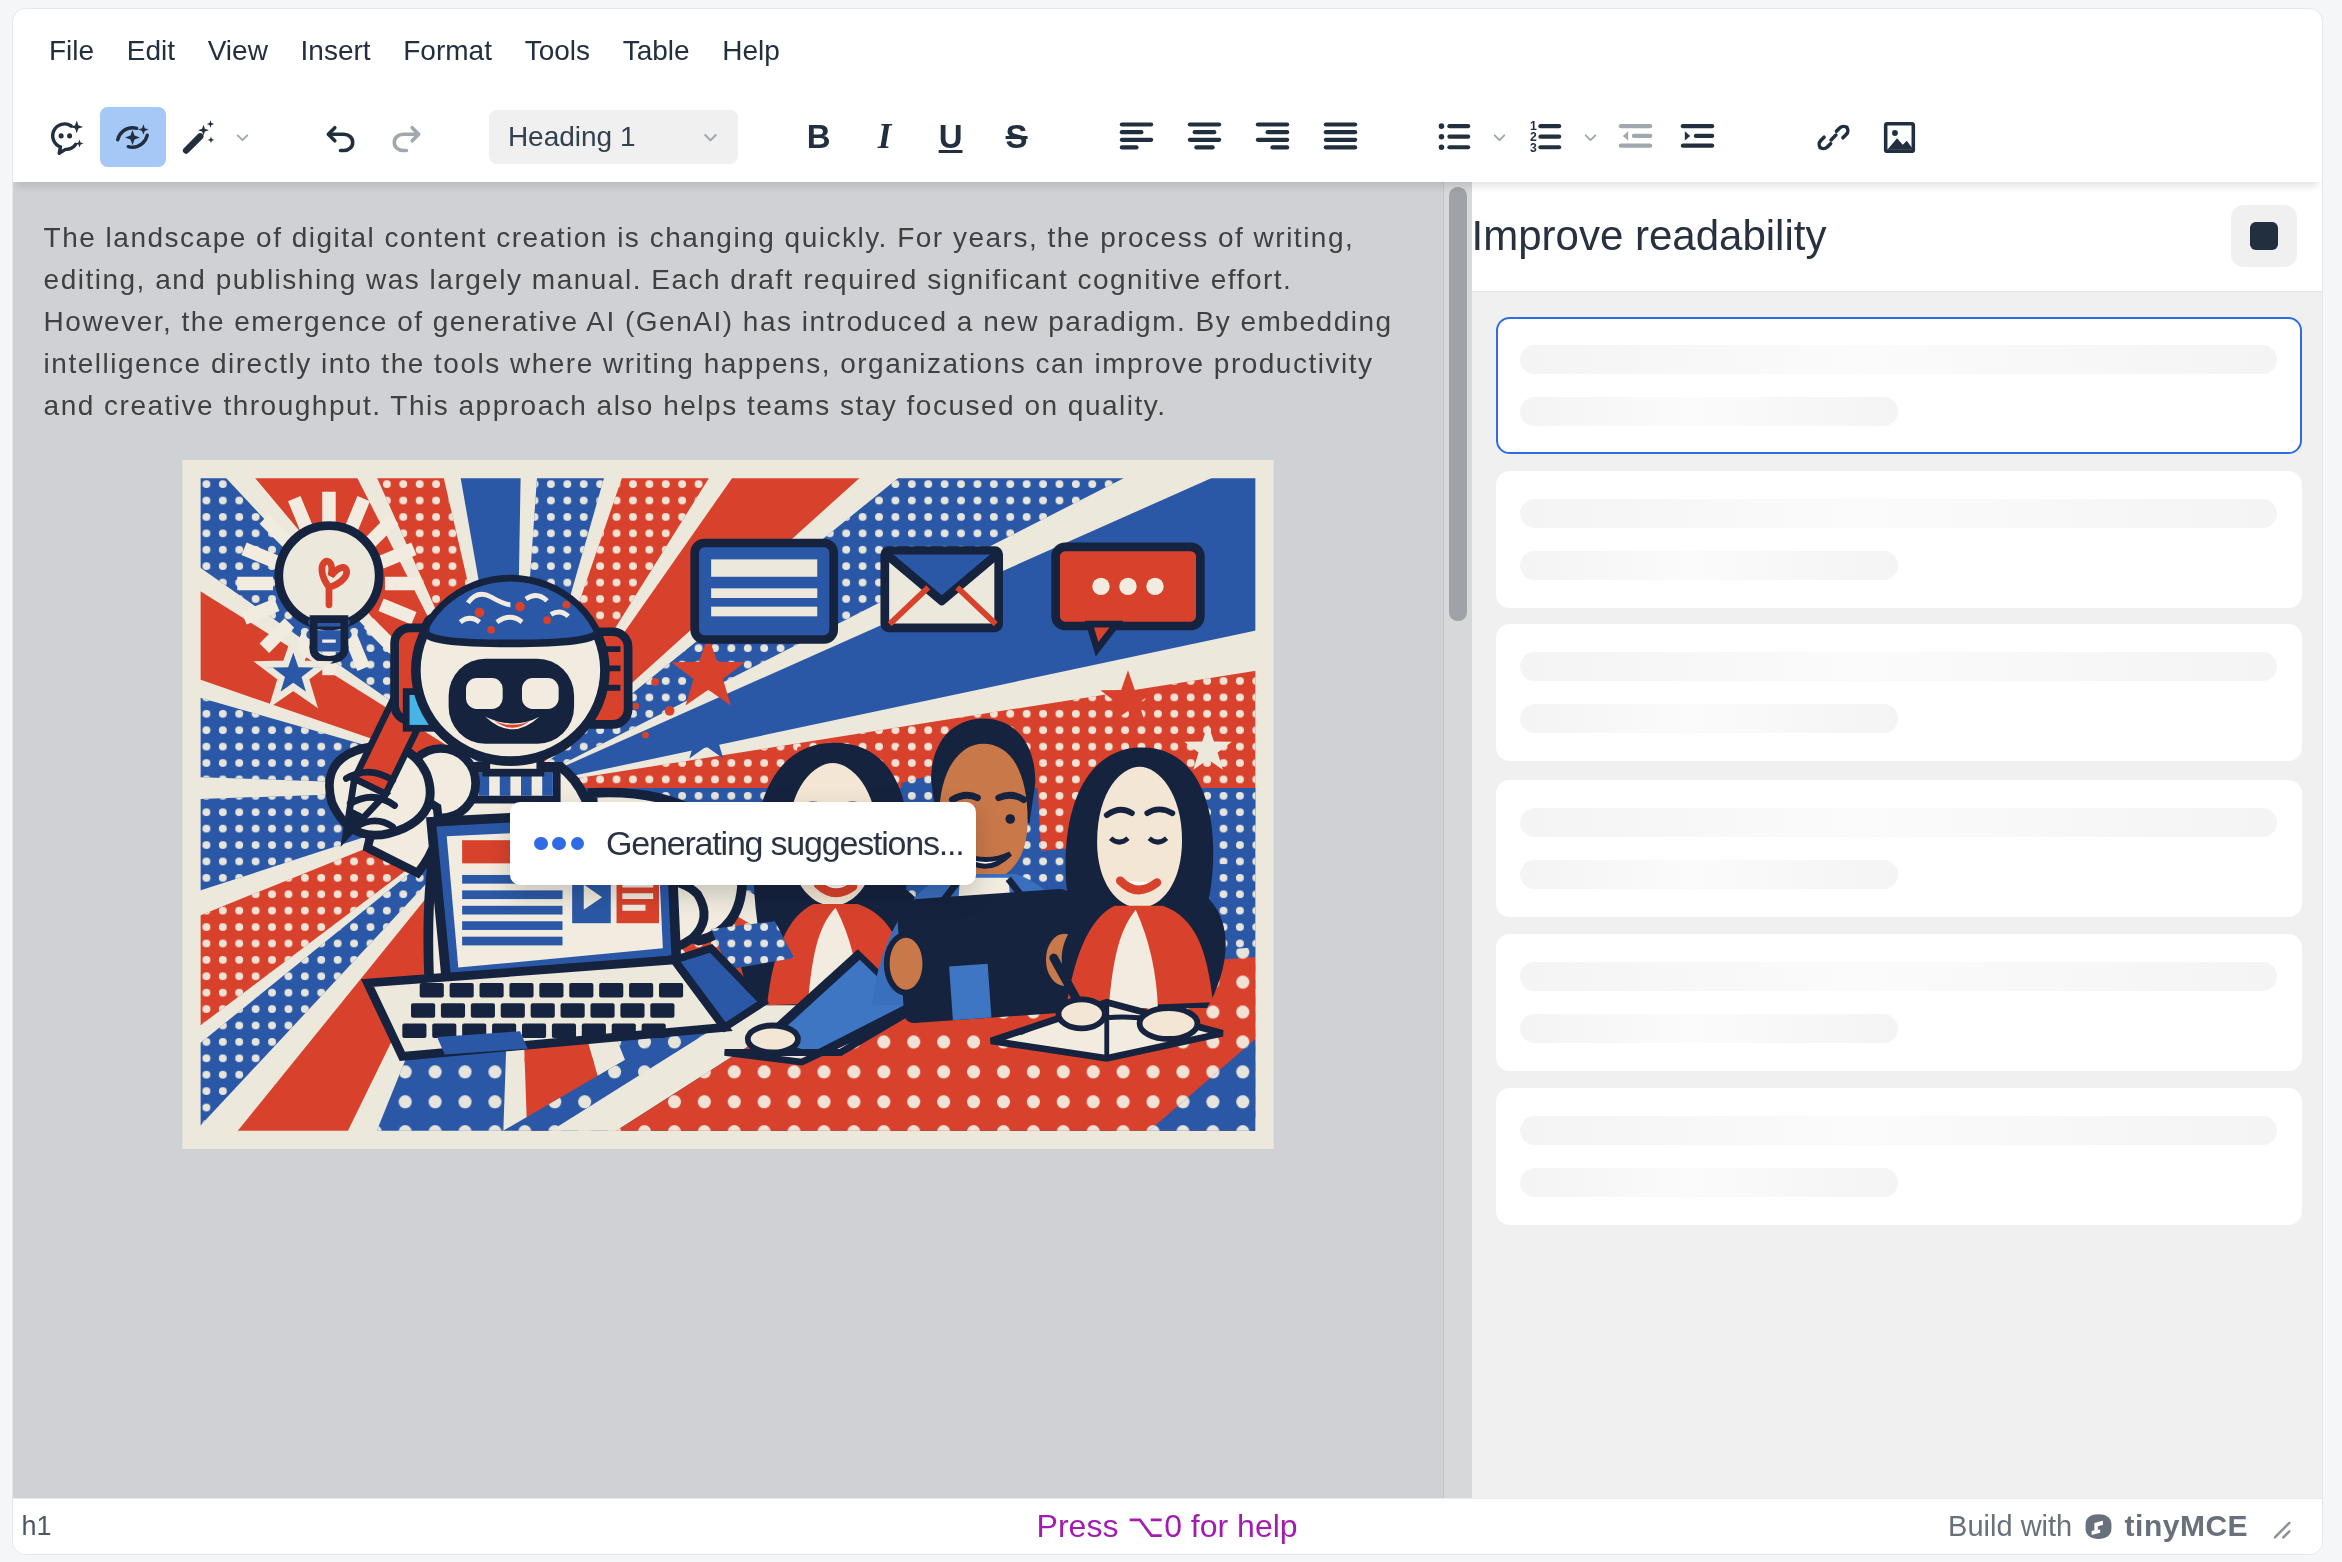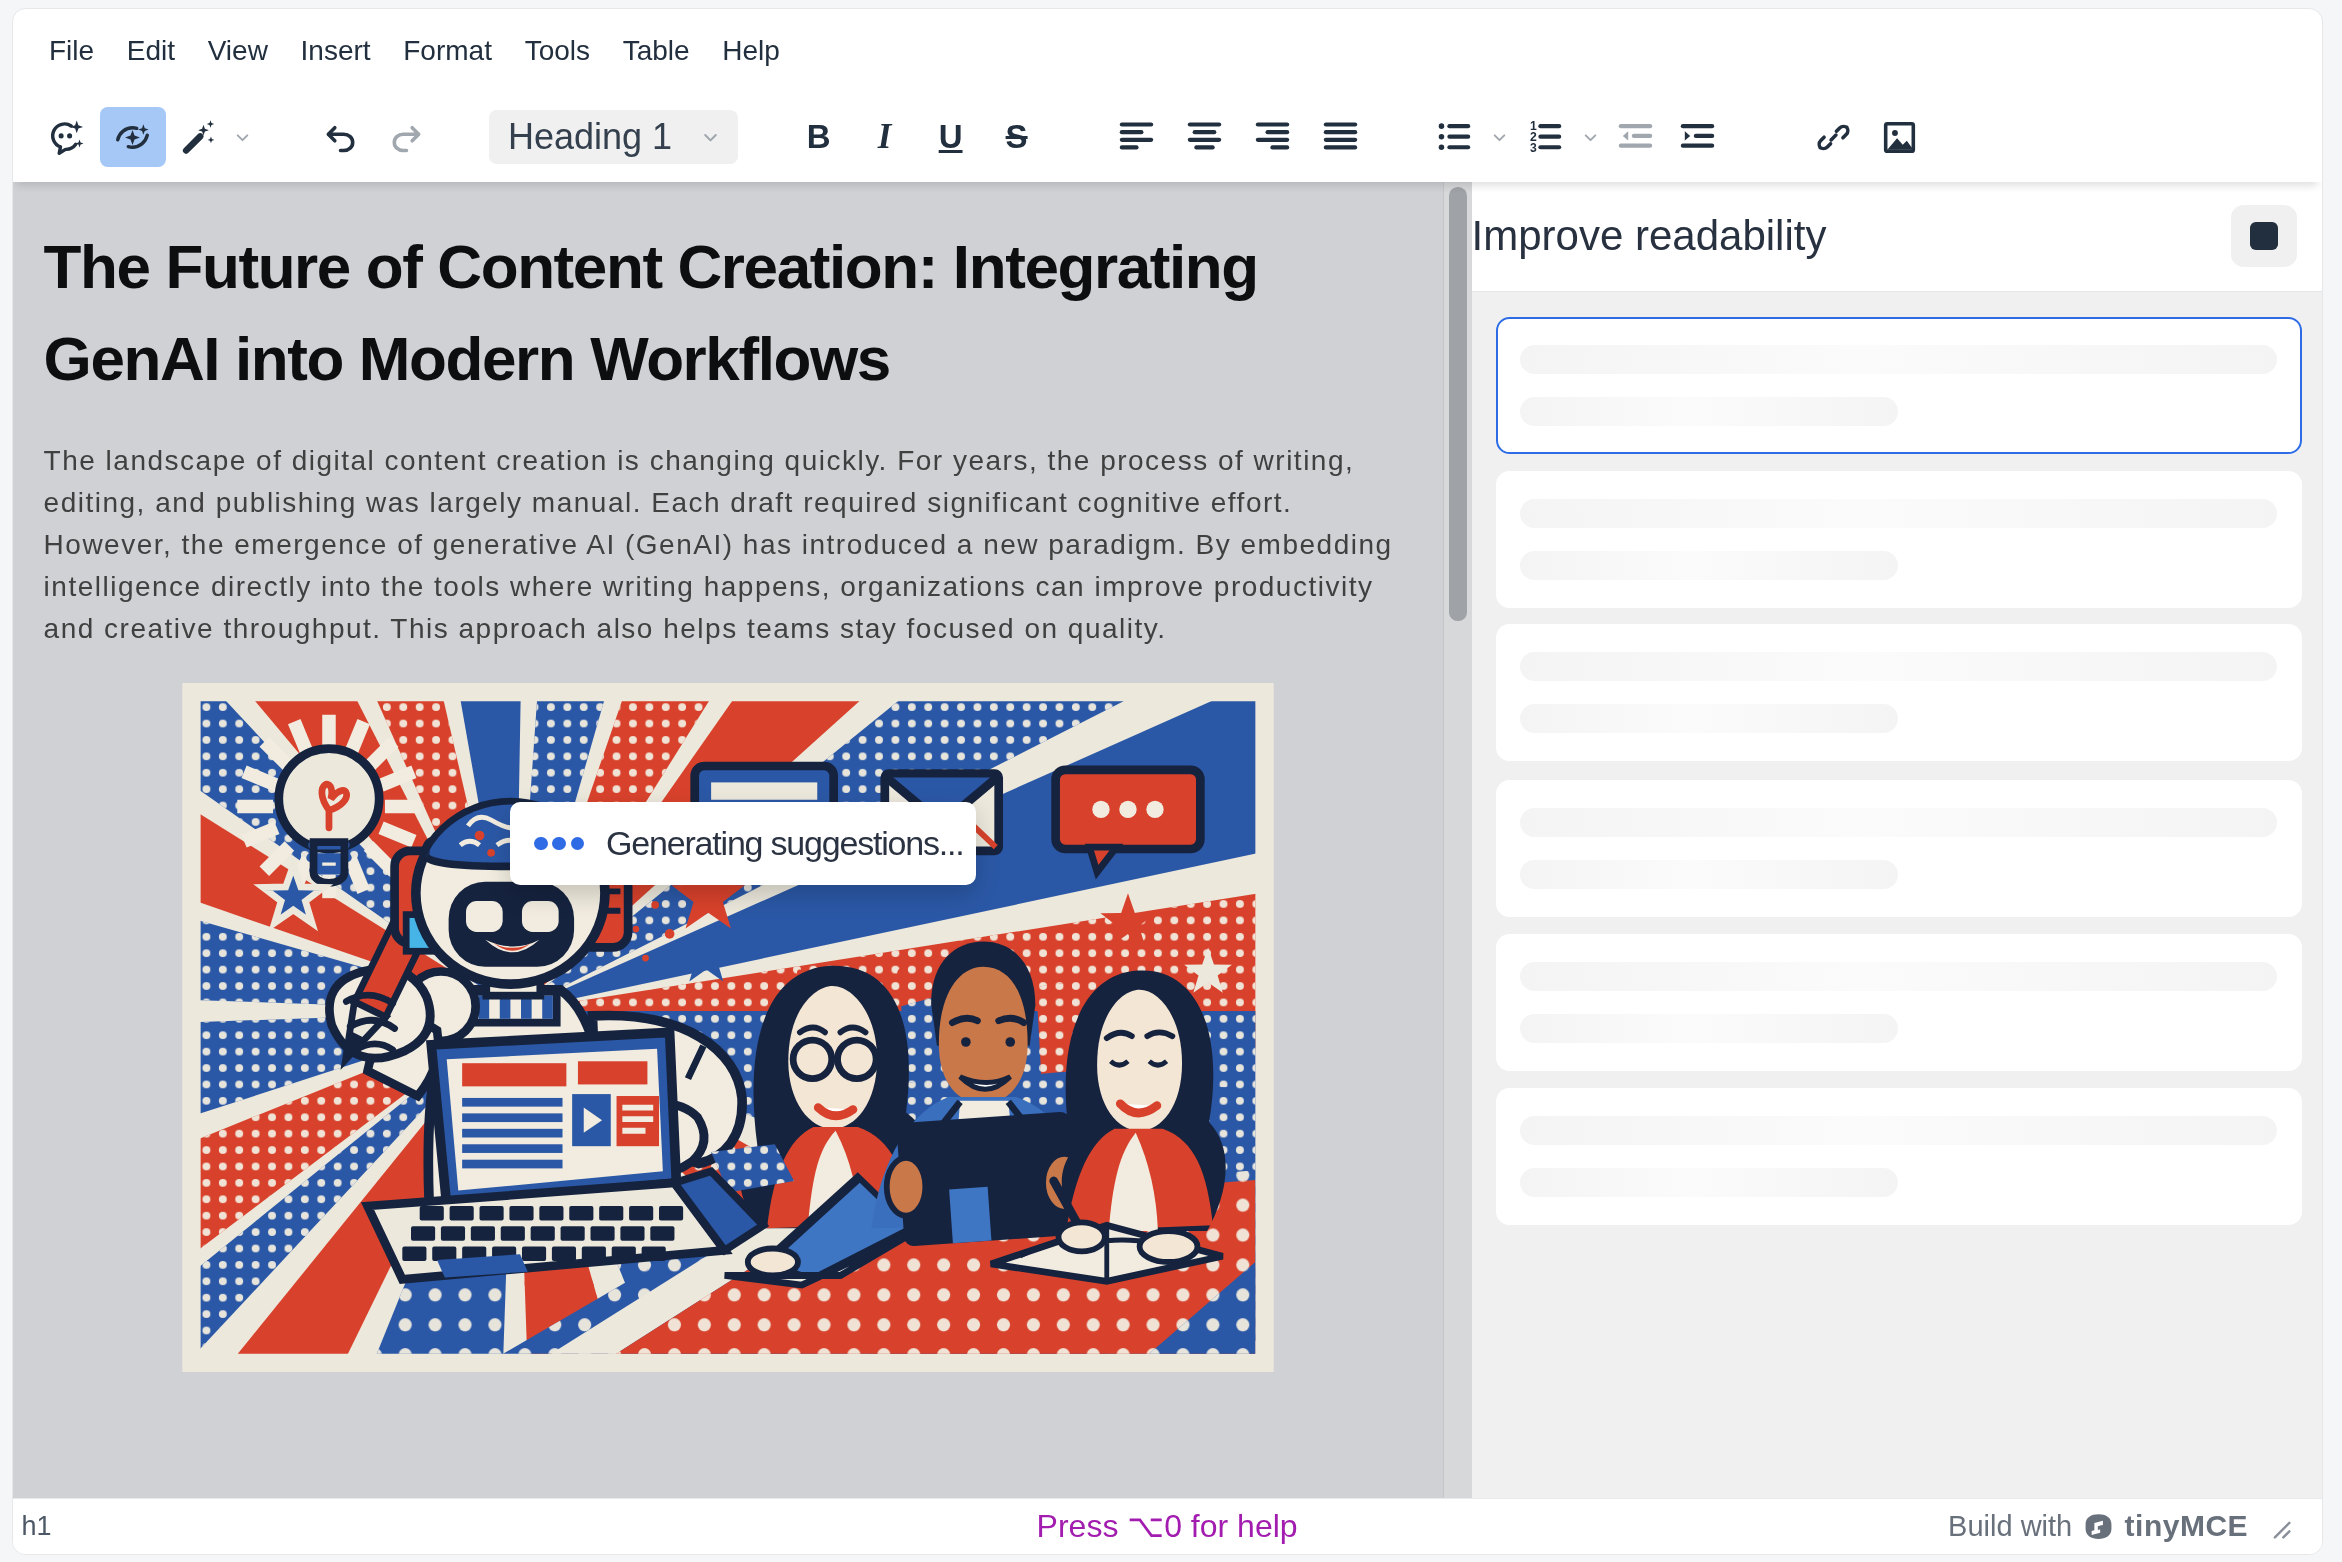--- a/index.html
+++ b/index.html
@@ -8,21 +8,21 @@
 .menubar { position:absolute; left:0; top:0; width:100%; height:84px; display:flex; align-items:center; padding-left:21px; gap:1.9px; }
 .menubar span { font-size:28px; color:#222f3e; padding:9.7px 15.4px; }
 .toolbar { position:absolute; left:0; top:84px; width:100%; height:89px; display:flex; align-items:center; box-shadow:0 7.7px 7.7px -3.9px rgba(0,0,0,0.12); z-index:5; background:#fff; }
 .tb { display:flex; align-items:center; justify-content:center; width:66px; height:60px; border-radius:7.7px; flex:none; }
 .tba { width:68px; }
 .tbl { width:62px; }
 .tbc { width:29px; }
 .tbw { width:62px; }
 .tb.on { background:#a6c8f7; }
 .heading { width:249px; height:54px; background:#f0f0f1; border-radius:7.7px; display:flex; align-items:center; padding:0 15.4px 0 19.3px; margin:0; }
-.heading span { font-size:36px; color:#34404e; flex:1; }
+.heading span { font-size:28px; color:#34404e; flex:1; }
 .content { position:absolute; left:0; top:173px; width:100%; height:1318px; display:flex; }
 .editor { position:relative; width:1430px; height:100%; background:#cfd1d5; overflow:hidden; }
 .editor h1 { font-size:62px; line-height:92px; color:#0d0e10; font-weight:bold; margin:39px 0 0 31px; letter-spacing:-1.4px; white-space:nowrap; }
 .editor p { font-size:28px; line-height:42px; color:#404040; margin:35px 0 0 31px; letter-spacing:1.5px; white-space:nowrap; }
 .fig { margin-top:33px; text-align:center; }
 .figcap { margin:7.7px 0 0 0; font-size:28px; line-height:42px; color:#75797e; text-align:center; letter-spacing:1.6px; }
 .scrollcol { width:29px; height:100%; background:#d6d8da; border-left:1.9px solid #c3c5c9; position:relative; flex:none; }
 .thumb { position:absolute; left:5.8px; top:5.8px; width:17.4px; height:434px; background:#9fa2a7; border-radius:8.7px; }
 .sidebar { flex:1; height:100%; background:#f0f0f1; position:relative; }
 .sbhead { position:absolute; top:0; left:0; width:100%; height:110px; background:#fff; border-bottom:1.9px solid #e5e6e8; display:flex; align-items:center; }
@@ -213,21 +213,20 @@
     <div class="tb">
         <svg width="39" height="39" viewBox="0 0 24 24" fill="none">
           <rect x="3.5" y="3.5" width="17" height="17" rx="1" stroke="#222f3e" stroke-width="2.2" fill="none"></rect>
           <circle cx="9.2" cy="9.2" r="1.8" fill="#222f3e"></circle>
           <path d="M4.5 19.5l6-7 3.5 4 2.5-2.5 4 5.5z" fill="#222f3e"></path>
         </svg>
       </div>
   </div>
   <div class="content">
     <div class="editor">
-      <h1>The Future of Content Creation: Integrating<br>GenAI into Modern Workflows</h1>
       <p>The landscape of digital content creation is changing quickly. For years, the process of writing,<br>editing, and publishing was largely manual. Each draft required significant cognitive effort.<br>However, the emergence of generative AI (GenAI) has introduced a new paradigm. By embedding<br>intelligence directly into the tools where writing happens, organizations can improve productivity<br>and creative throughput. This approach also helps teams stay focused on quality.</p>
       <div class="fig"><svg width="1092" height="689" viewBox="0 0 1131 714">
             <defs>
 <pattern id="dw" width="17" height="17" patternUnits="userSpaceOnUse">
                 <circle cx="8" cy="8" r="4.1" fill="#f1ecdf" opacity="0.95"></circle>
               </pattern>
 <pattern id="dw2" width="31" height="31" patternUnits="userSpaceOnUse">
                 <circle cx="14" cy="14" r="6.8" fill="#f1ecdf" opacity="0.95"></circle>
               </pattern>
 <pattern id="dr" width="15" height="15" patternUnits="userSpaceOnUse">

